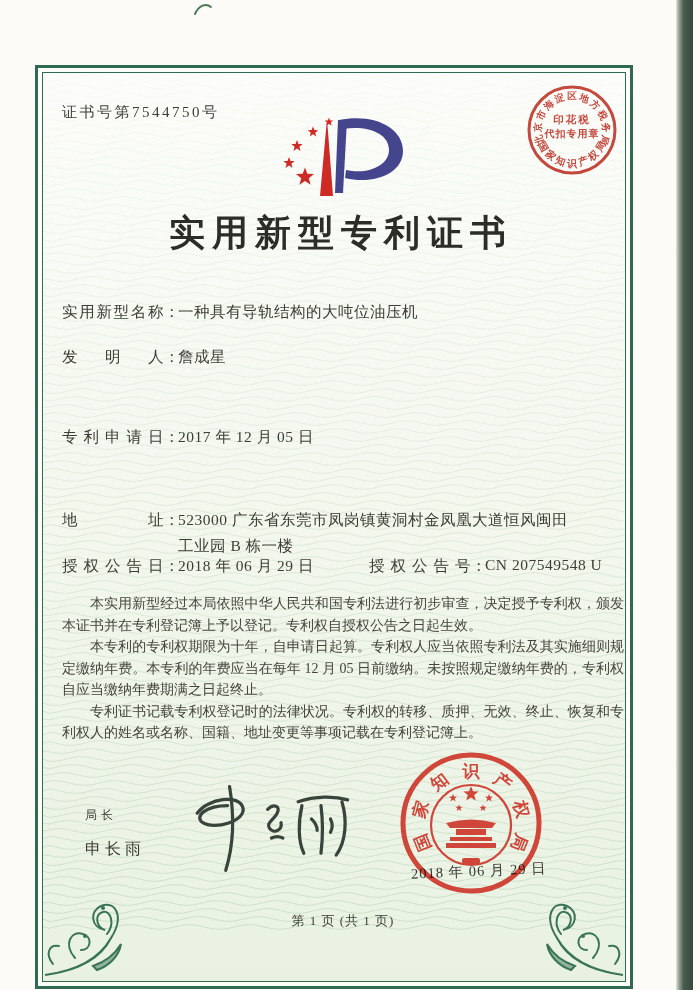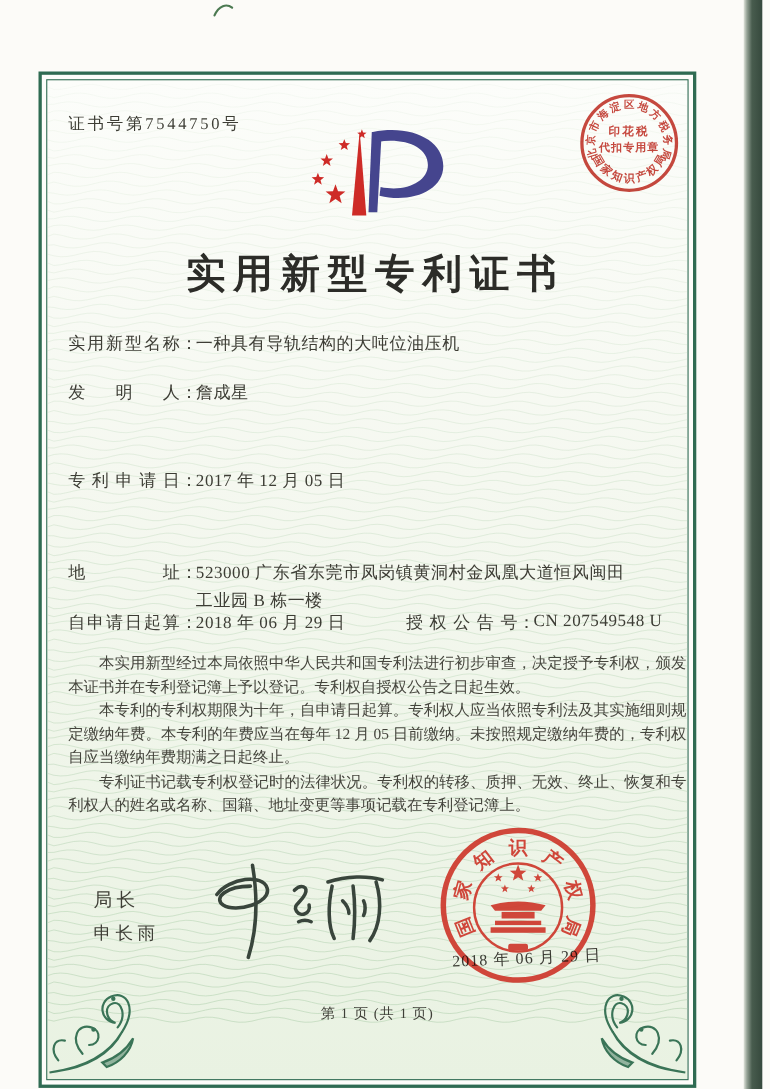--- a/index.html
+++ b/index.html
@@ -15,34 +15,34 @@
   .inner{position:absolute;left:4px;top:4px;right:4px;bottom:4px;
     border:1px solid #2f6b52;overflow:hidden;
     background:linear-gradient(180deg,#fcfdfa 0%,#f5f8f0 40%,#e9f2e2 100%);}
   .waves{position:absolute;left:0;top:0;z-index:0;pointer-events:none;}
   .flourish{position:absolute;bottom:2px;z-index:1;pointer-events:none;}
   .flourish.left{left:-2px;}
   .flourish.right{right:-2px;transform:scaleX(-1);}
   .content{position:absolute;left:0;top:0;right:0;bottom:0;z-index:2;color:#3d3d35;}
   .cert-no{position:absolute;left:19px;top:30px;font-size:15px;letter-spacing:2.5px;}
   .logo{position:absolute;left:230px;top:40px;}
-  .title{position:absolute;left:0;right:16px;top:136px;margin:16px;text-align:center;
+  .title{position:absolute;left:0;right:16px;top:136px;margin:0;text-align:center;
     padding-left:30px;font-size:36px;font-weight:700;letter-spacing:7px;color:#2c2c28;}
   .row{position:absolute;left:19px;right:10px;font-size:15.5px;letter-spacing:.5px;
     white-space:nowrap;}
   .lbl{display:inline-block;width:102px;text-align:justify;text-align-last:justify;
     vertical-align:top;}
   .colon{display:inline-block;width:14px;vertical-align:top;}
   .val{display:inline-block;vertical-align:top;}
   .val .l2{display:block;margin-top:5px;}
   .pair2{position:absolute;left:307px;top:0;}
   .paras{position:absolute;left:19px;top:520px;width:562px;}
   .paras p{margin:0;font-size:14px;line-height:21.5px;text-align:justify;
     text-indent:2em;color:#45453d;}
-  .officer-title{position:absolute;left:42px;top:734px;font-size:17px;letter-spacing:4px;}
+  .officer-title{position:absolute;left:42px;top:734px;font-size:12px;letter-spacing:4px;}
   .officer-name{position:absolute;left:42px;top:766px;font-size:16px;letter-spacing:4px;}
   .signature{position:absolute;left:135px;top:704px;z-index:2;}
   .stamp{mix-blend-mode:multiply;opacity:.92;}
   .big-seal{position:absolute;left:343px;top:665px;z-index:3;}
   .seal-date{position:absolute;left:368px;top:788px;width:170px;font-size:14.5px;
     letter-spacing:1px;color:#3a3a33;transform:rotate(-2.5deg);z-index:2;}
   .footer{position:absolute;left:0;right:30px;top:839px;text-align:center;font-size:13px;
     letter-spacing:1px;color:#3f3f38;padding-left:48px;}
   .tax-stamp{position:absolute;left:516px;top:74px;z-index:5;}
 </style>
@@ -216,21 +216,21 @@
         <div class="row" style="top:229px">
           <span class="lbl">实用新型名称</span><span class="colon">：</span><span class="val">一种具有导轨结构的大吨位油压机</span>
         </div>
         <div class="row" style="top:354px">
           <span class="lbl">专利申请日</span><span class="colon">：</span><span class="val">2017 年 12 月 05 日</span>
         </div>
         <div class="row" style="top:437px">
           <span class="lbl">地址</span><span class="colon">：</span><span class="val"><span>523000 广东省东莞市凤岗镇黄洞村金凤凰大道恒风闽田</span><span class="l2">工业园 B 栋一楼</span></span>
         </div>
         <div class="row" style="top:483px">
-          <span class="lbl">自申请日起算</span><span class="colon">：</span><span class="val">2018 年 06 月 29 日</span>
+          <span class="lbl">授权公告日</span><span class="colon">：</span><span class="val">2018 年 06 月 29 日</span>
           <span class="pair2">
             <span class="lbl">授权公告号</span><span class="colon">：</span><span class="val">CN 207549548 U</span>
           </span>
         </div>
 
         <div class="paras">
           <p>本实用新型经过本局依照中华人民共和国专利法进行初步审查，决定授予专利权，颁发本证书并在专利登记簿上予以登记。专利权自授权公告之日起生效。</p>
           <p>本专利的专利权期限为十年，自申请日起算。专利权人应当依照专利法及其实施细则规定缴纳年费。本专利的年费应当在每年 12 月 05 日前缴纳。未按照规定缴纳年费的，专利权自应当缴纳年费期满之日起终止。</p>
           <p>专利证书记载专利权登记时的法律状况。专利权的转移、质押、无效、终止、恢复和专利权人的姓名或名称、国籍、地址变更等事项记载在专利登记簿上。</p>
         </div>

